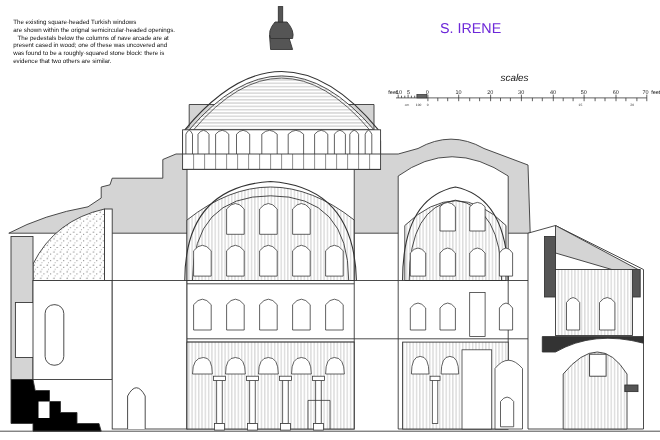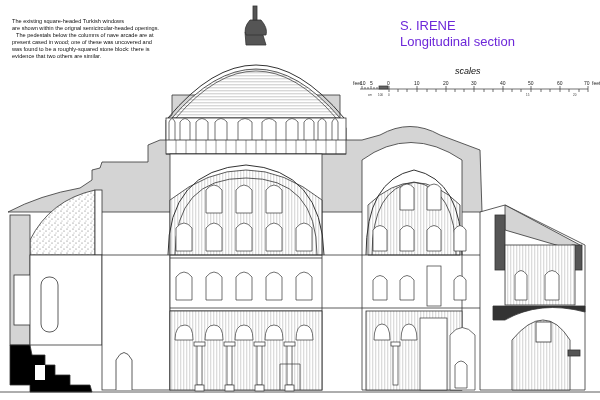--- a/index.html
+++ b/index.html
@@ -248,16 +248,15 @@
   <p>The existing square-headed Turkish windows</p>
   <p>are shown within the orignal semicircular-headed openings.</p>
   <p class="indent">The pedestals below the columns of nave arcade are at</p>
   <p>present cased in wood; one of these was uncovered and</p>
   <p>was found to be a roughly-squared stone block: there is</p>
   <p>evidence that two others are similar.</p>
 </div>
 
 <div class="title">
   <div class="t1">S. IRENE</div>
-  <div class="t2">Longitudinal section</div>
 </div>
 
 <div class="scales-label">scales</div>
 
 </body></html>

